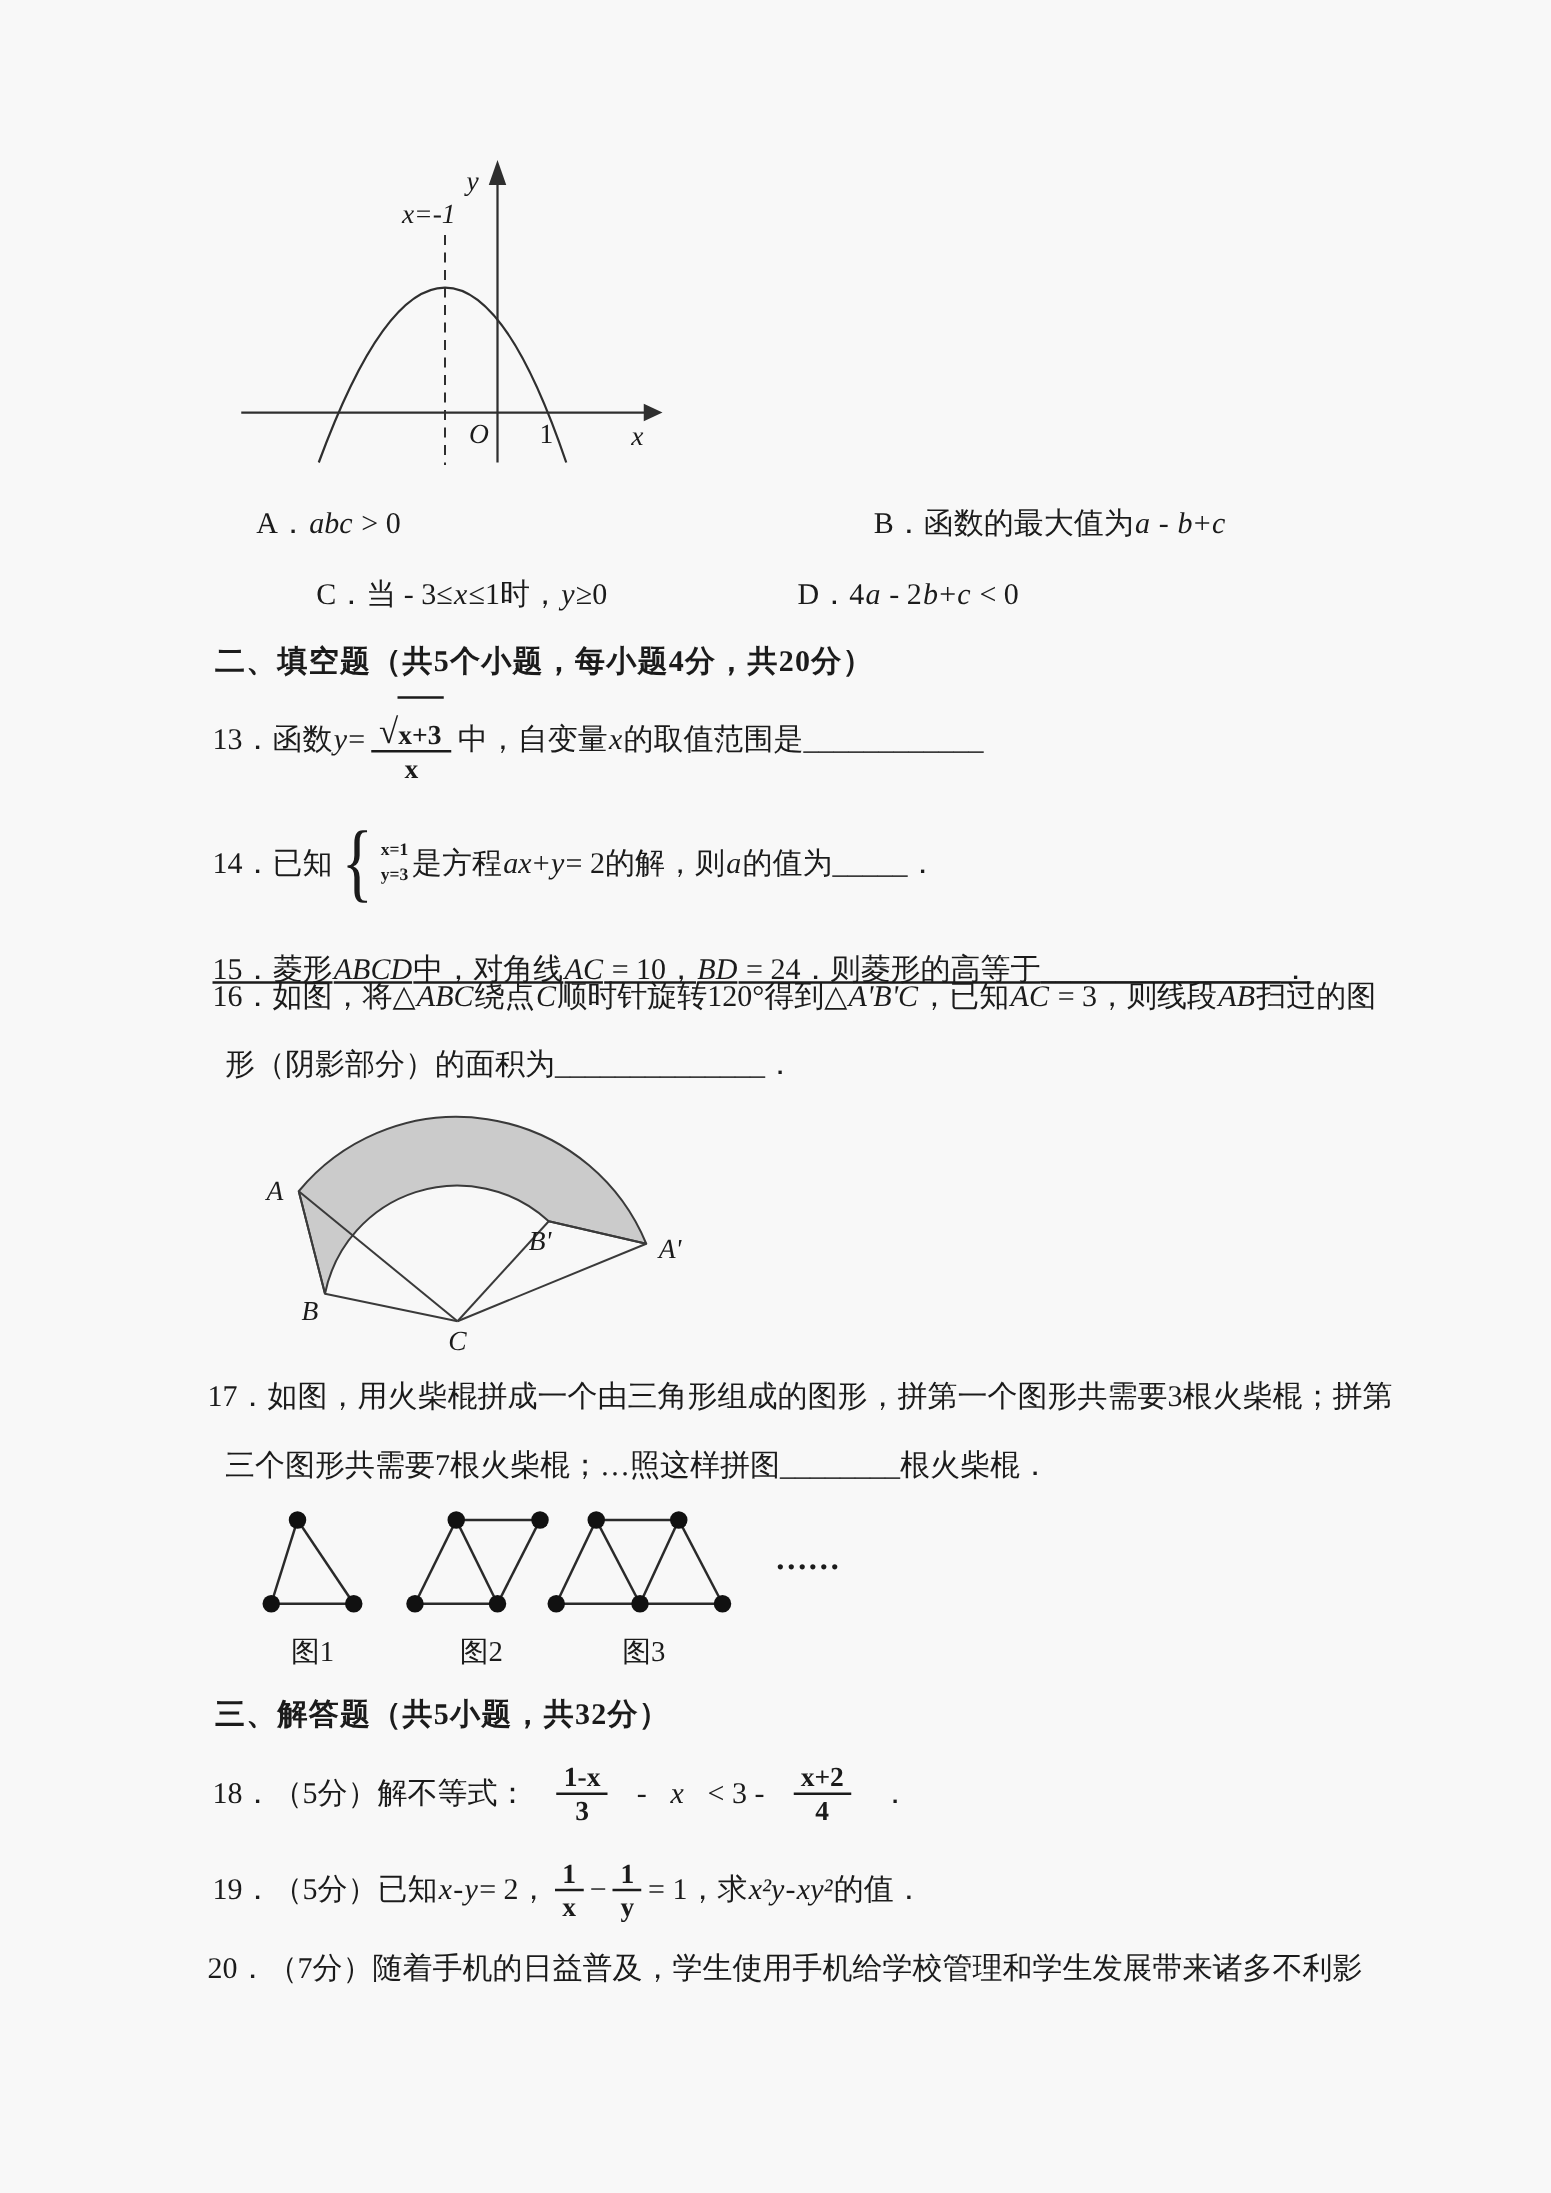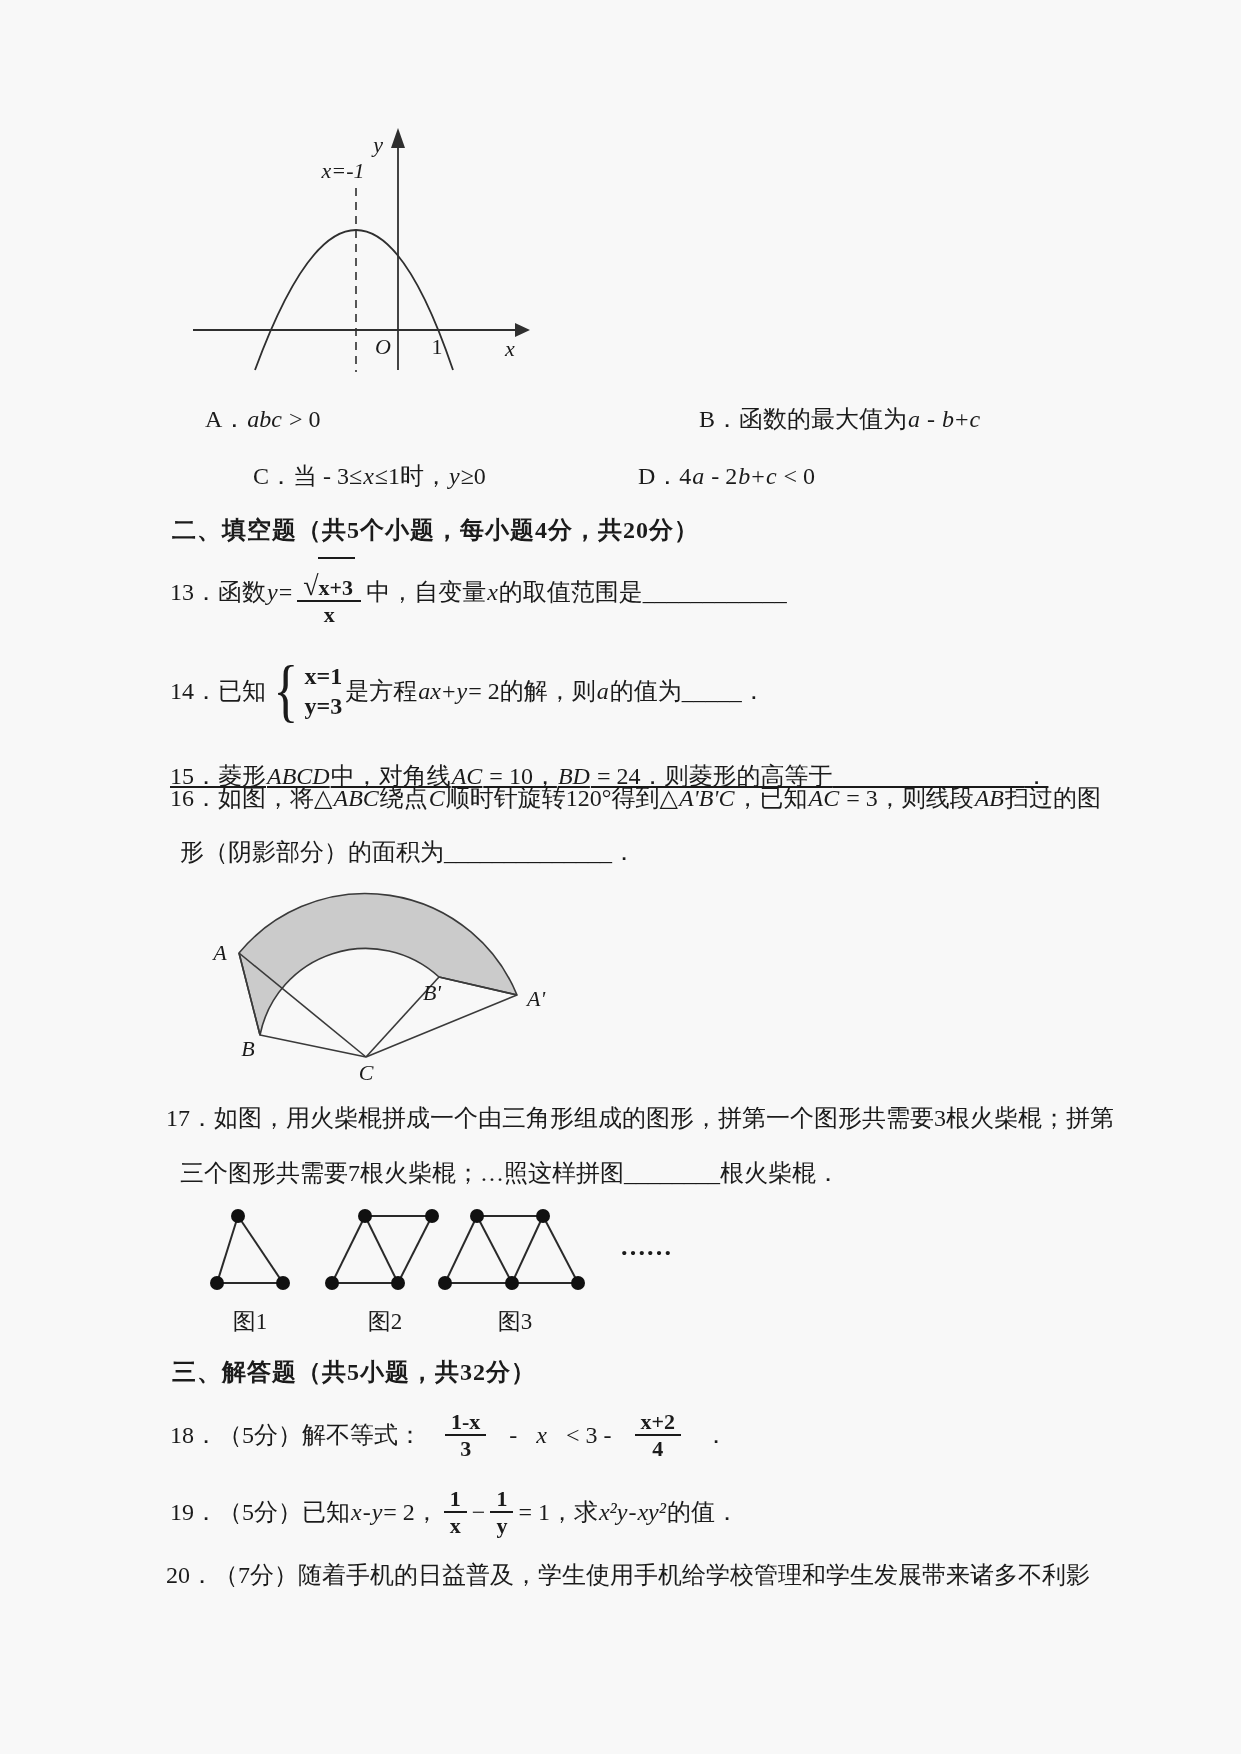--- a/index.html
+++ b/index.html
@@ -13,21 +13,21 @@
   .mtxt{}
   .frac{display:inline-flex;flex-direction:column;align-items:center;vertical-align:middle;
         margin:0 5px;line-height:1.15;font-weight:600;font-size:22px;}
   .fnum{border-bottom:2px solid #1b1b1b;padding:0 6px;display:inline-flex;align-items:flex-end;}
   .fden{padding:0 2px;}
   .radical{font-size:28px;line-height:1;font-weight:400;margin-right:-1px;}
   .overline{border-top:2px solid #1b1b1b;padding:16px 2px 0 1px;}
   .sys{display:inline-flex;align-items:center;vertical-align:middle;margin:0 3px;}
   .sys-brace{font-size:70px;font-weight:300;line-height:0.95;transform:scaleX(0.75);
              font-family:"Liberation Serif",serif;}
-  .sys-lines{display:flex;flex-direction:column;gap:6px;font-weight:600;font-size:24px;
+  .sys-lines{display:flex;flex-direction:column;gap:6px;font-weight:600;font-size:14px;
              line-height:1;margin-left:2px;}
   svg{position:absolute;overflow:visible;}
   svg text{font-family:"Liberation Serif","DejaVu Serif",serif;fill:#1b1b1b;}
   .it{font-style:italic;}
 </style>
 </head>
 <body>
 
 <div class="page">
 

